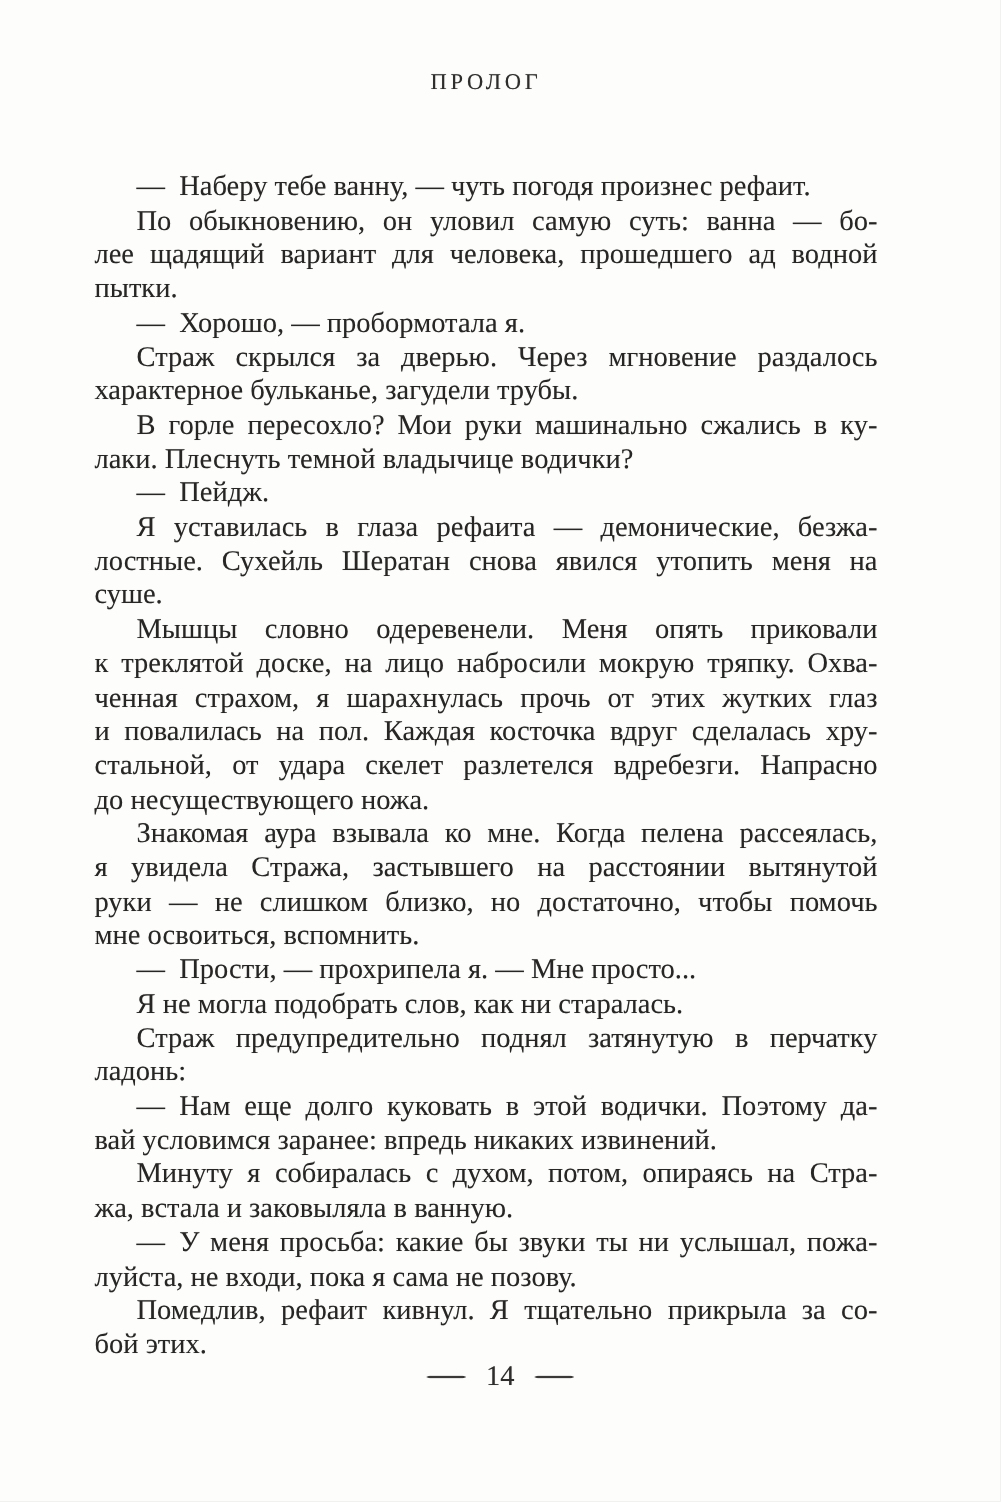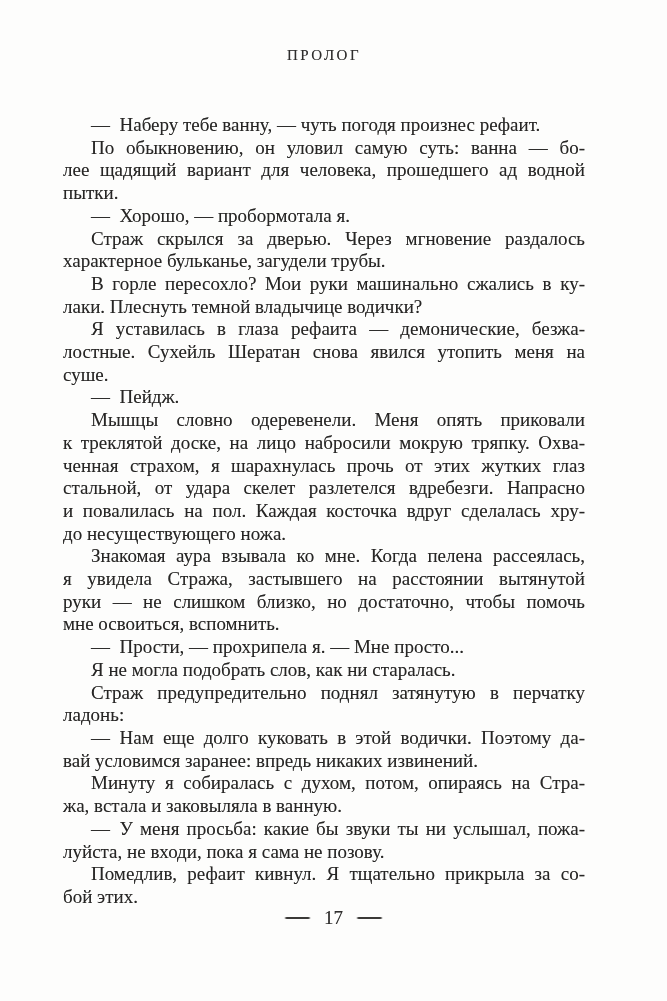--- a/index.html
+++ b/index.html
@@ -81,33 +81,33 @@
       </div>
       <div class="para">
         <div class="line first full"><span>Страж скрылся за дверью. Через мгновение раздалось</span></div>
         <div class="line"><span>характерное бульканье, загудели трубы.</span></div>
       </div>
       <div class="para">
         <div class="line first full"><span class="it">В горле пересохло?</span><span> Мои руки машинально сжались в ку-</span></div>
         <div class="line"><span>лаки. </span><span class="it">Плеснуть темной владычице водички?</span></div>
       </div>
       <div class="para">
+        <div class="line first"><span>— Пейдж.</span></div>
+      </div>
+      <div class="para">
         <div class="line first full"><span>Я уставилась в глаза рефаита — демонические, безжа-</span></div>
         <div class="line full"><span>лостные. Сухейль Шератан снова явился утопить меня на</span></div>
         <div class="line"><span>суше.</span></div>
       </div>
       <div class="para">
-        <div class="line first"><span>— Пейдж.</span></div>
-      </div>
-      <div class="para">
         <div class="line first full"><span>Мышцы словно одеревенели. Меня опять приковали</span></div>
         <div class="line full"><span>к треклятой доске, на лицо набросили мокрую тряпку. Охва-</span></div>
         <div class="line full"><span>ченная страхом, я шарахнулась прочь от этих жутких глаз</span></div>
+        <div class="line full"><span>и повалилась на пол. Каждая косточка вдруг сделалась хру-</span></div>
         <div class="line full"><span>стальной, от удара скелет разлетелся вдребезги. Напрасно</span></div>
-        <div class="line full"><span>и повалилась на пол. Каждая косточка вдруг сделалась хру-</span></div>
         <div class="line"><span>до несуществующего ножа.</span></div>
       </div>
       <div class="para">
         <div class="line first full"><span>Знакомая аура взывала ко мне. Когда пелена рассеялась,</span></div>
         <div class="line full"><span>я увидела Стража, застывшего на расстоянии вытянутой</span></div>
         <div class="line full"><span>руки — не слишком близко, но достаточно, чтобы помочь</span></div>
         <div class="line"><span>мне освоиться, вспомнить.</span></div>
       </div>
       <div class="para">
         <div class="line first"><span>— Прости, — прохрипела я. — Мне просто...</span></div>
@@ -132,17 +132,17 @@
         <div class="line"><span>луйста, не входи, пока я сама не позову.</span></div>
       </div>
       <div class="para">
         <div class="line first full"><span>Помедлив, рефаит кивнул. Я тщательно прикрыла за со-</span></div>
         <div class="line"><span>бой этих.</span></div>
       </div>
     </div>
 
   <div class="footer">
     <div class="folio-dash"></div>
-    <div>17</div>
+    <div>14</div>
     <div class="folio-dash"></div>
   </div>
 
 </div>
 
 </body></html>

